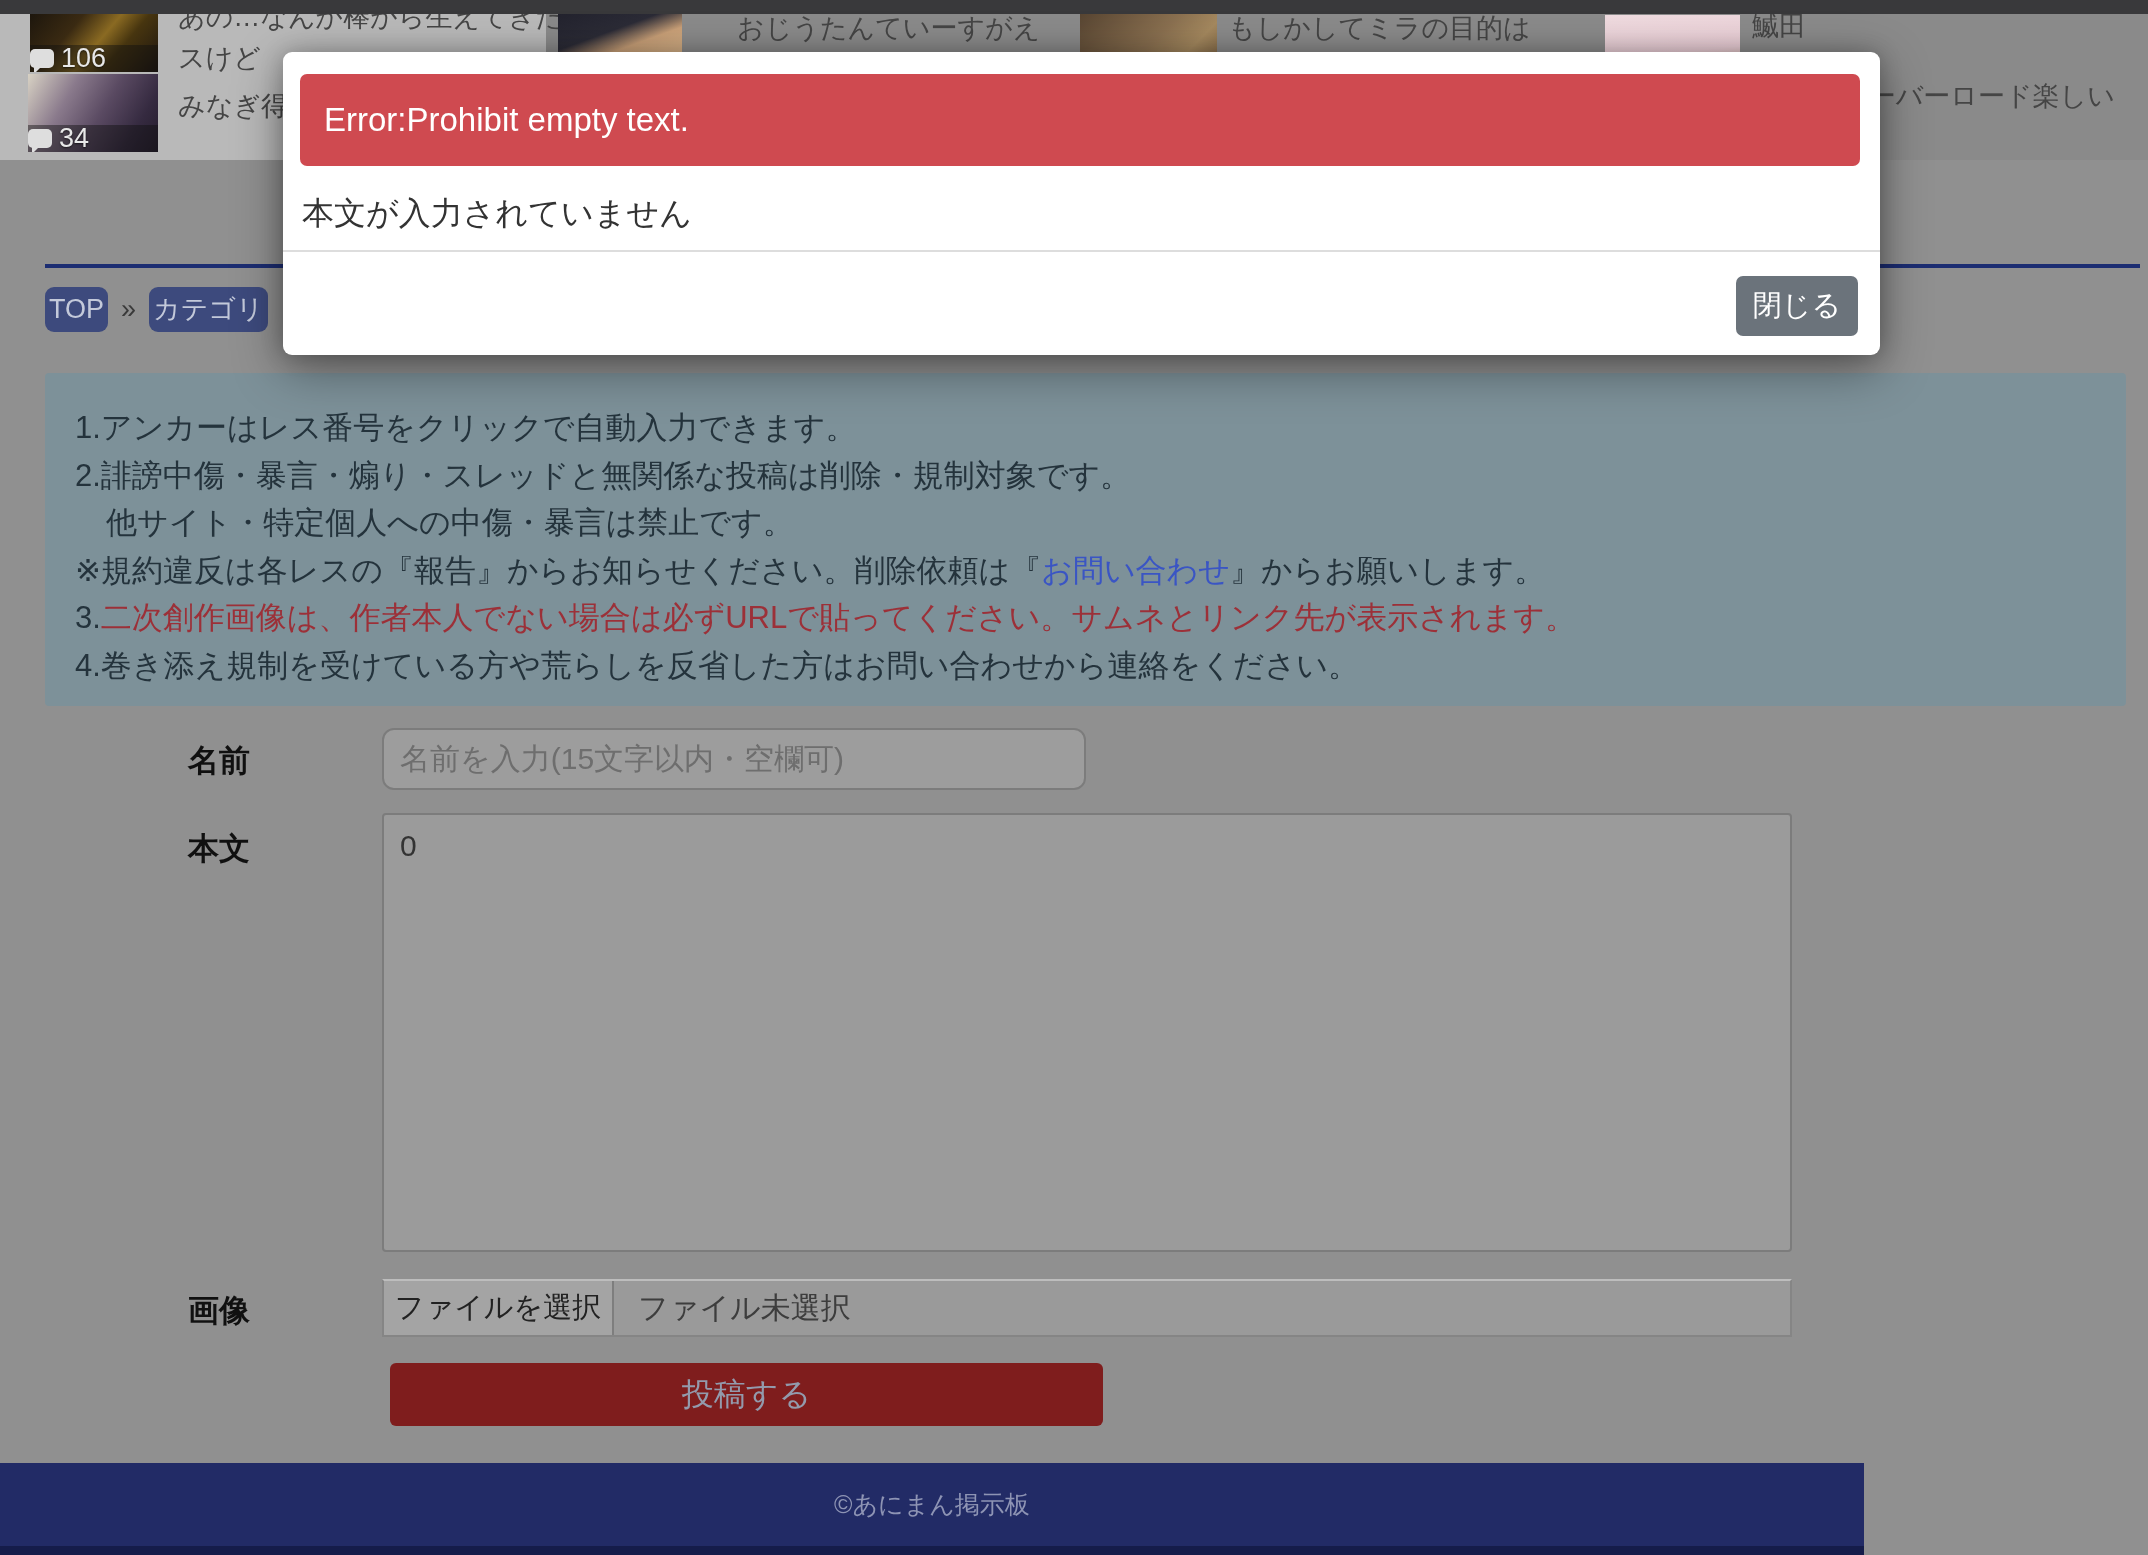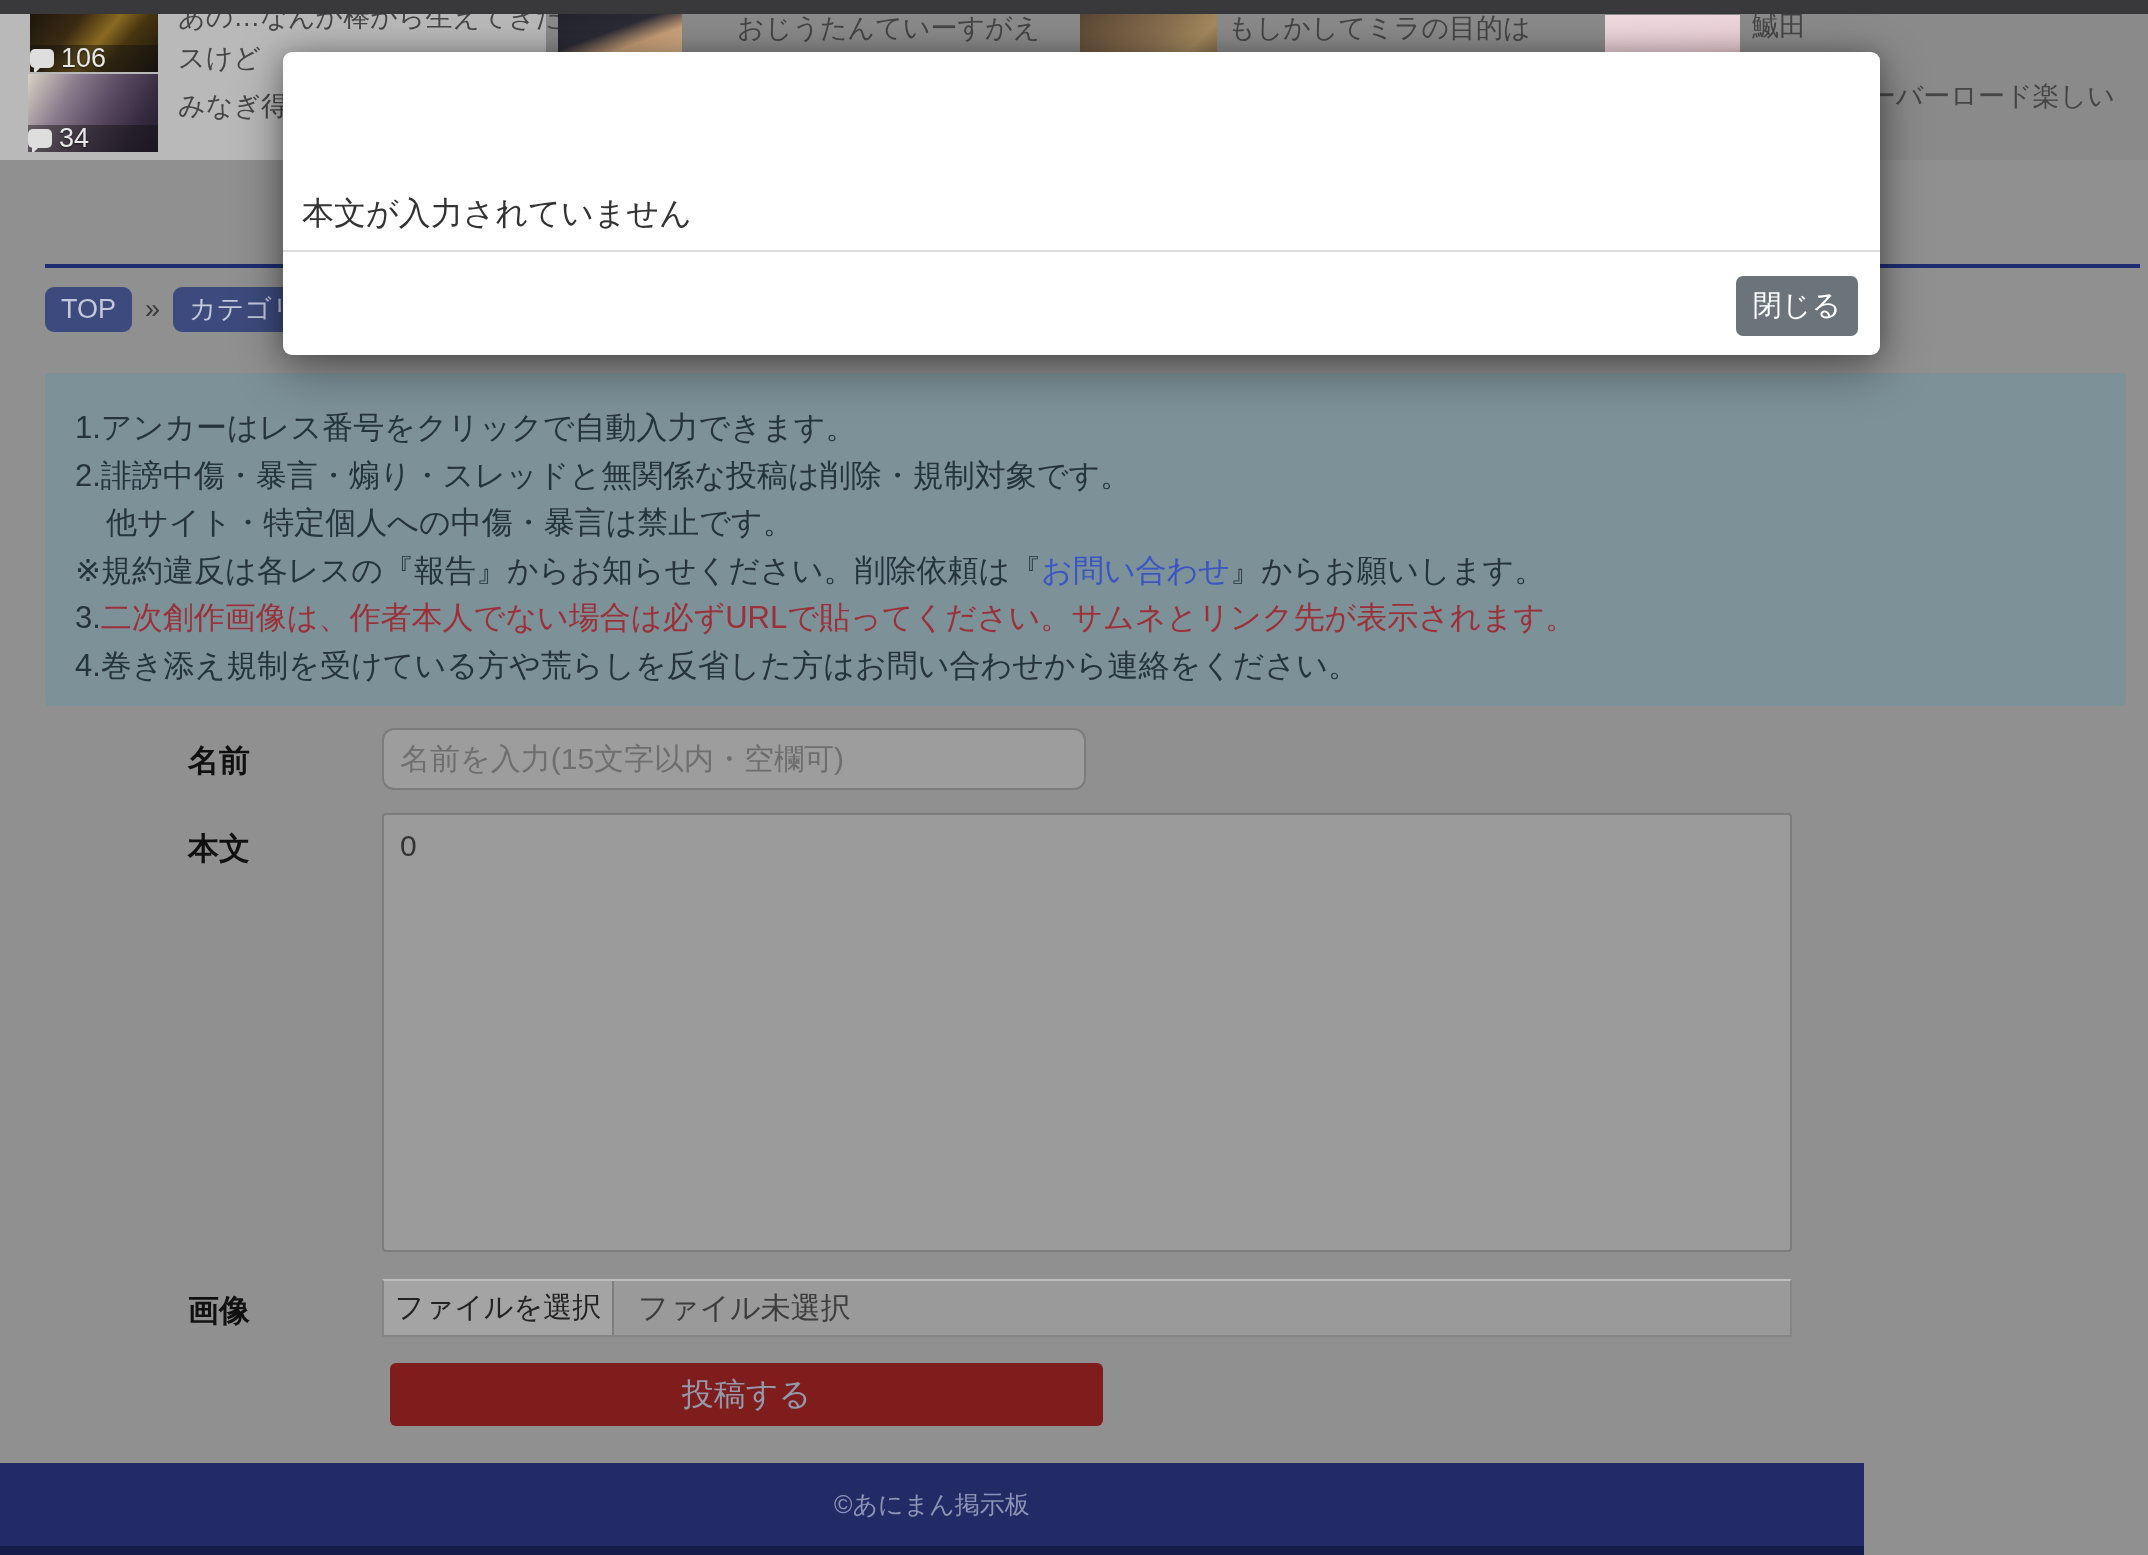--- a/index.html
+++ b/index.html
@@ -34,21 +34,21 @@
 
   .thread-title{z-index:2;color:#454545;font-size:27px;line-height:41px;white-space:nowrap;}
 
   
   .heading-row{left:50px;top:196px;display:flex;align-items:center;z-index:1;}
   .pencil{width:56px;height:56px;margin-right:14px;}
   .heading-text{color:#20338a;font-size:41px;font-weight:bold;letter-spacing:1px;}
   .heading-underline{left:45px;top:264px;width:2095px;height:4px;background:#1c2d72;z-index:1;}
   .crumbs{left:45px;top:287px;display:flex;align-items:center;z-index:1;}
   .crumb-badge{background:#3d4a7d;color:#c3c9da;font-size:27px;line-height:27px;
-      padding:9px 16px;border-radius:9px;}
+      padding:9px 4px;border-radius:9px;}
   .crumb-sep{color:#3a3a3a;font-size:27px;margin:0 13px;}
 
   
   .rules{left:45px;top:373px;width:2081px;height:333px;background:#7d9199;border-radius:4px;
       box-sizing:border-box;padding:31px 0 0 30px;z-index:1;}
   .rules div{color:#24333c;font-size:31px;line-height:47.5px;white-space:nowrap;}
   .rules .lnk{color:#3a55c4;}
   .rules .red{color:#9c3038;}
 
   
@@ -170,18 +170,21 @@
     <div class="file-status">ファイル未選択</div>
   </div>
 
   <button class="abs submit-btn">投稿する</button>
 
   <div class="abs footer">
     <span>©あにまん掲示板</span>
   </div>
 
   <div class="abs modal">
+    <div class="modal-banner">
+      <span>Error:Prohibit empty text.</span>
+    </div>
     <div class="modal-msg">本文が入力されていません</div>
     <div class="modal-divider"></div>
     <button class="modal-close">閉じる</button>
   </div>
 
 </div>
 
 </body></html>

